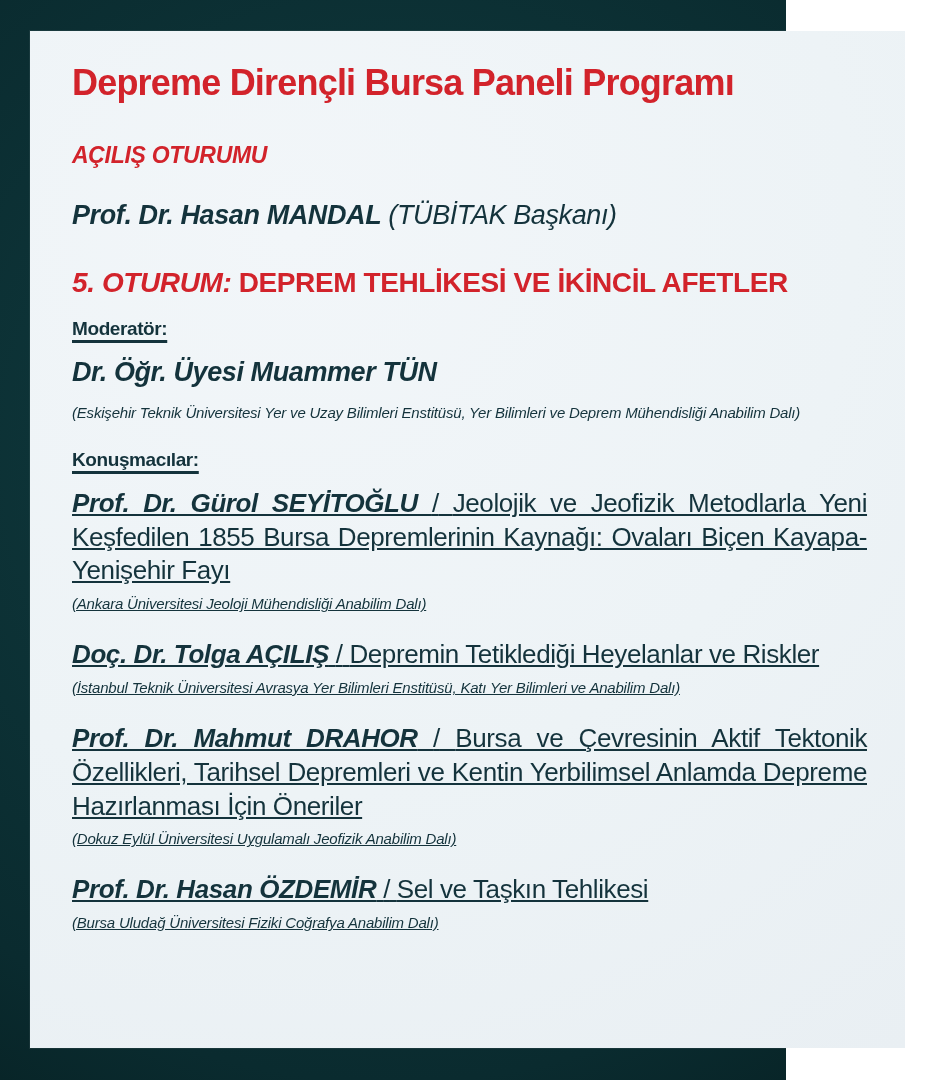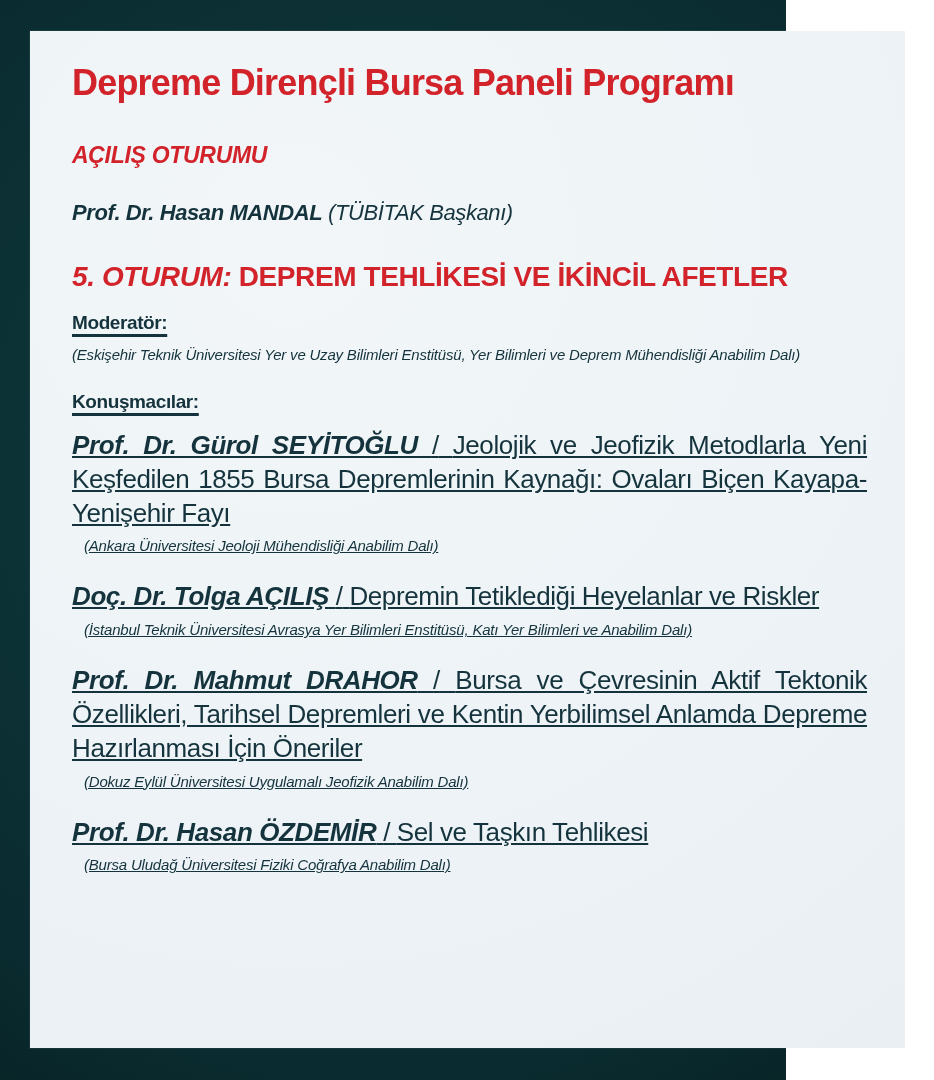--- a/index.html
+++ b/index.html
@@ -52,21 +52,21 @@
     font-weight: 700;
     font-style: italic;
     font-stretch: condensed;
     letter-spacing: -0.3px;
     color: #d2232b;
     line-height: 1.1;
     margin-bottom: 32px;
   }
 
   .opening-speaker {
-    font-size: 22px;
+    font-size: 27px;
     line-height: 1.15;
     letter-spacing: -0.4px;
     font-stretch: condensed;
     margin-bottom: 36px;
   }
   .person-name {
     font-weight: 700;
     font-style: italic;
   }
   .person-role {
@@ -146,21 +146,20 @@
     font-weight: 500;
     font-style: normal;
   }
   .speaker-line .topic {
     font-weight: 400;
     font-style: normal;
   }
   .speaker .affiliation {
     margin-top: 7px;
     margin-bottom: 0;
-    margin-left: 12px;
   }
 </style>
 </head>
 <body>
 
 <div class="page">
   <div class="card">
     <div class="content">
 
       <h1 class="title">Depreme Dirençli Bursa Paneli Programı</h1>
@@ -174,20 +173,21 @@
 
       <div class="session-title">
         <span class="session-number">5. OTURUM:</span>
         <span class="session-name">DEPREM TEHLİKESİ VE İKİNCİL AFETLER</span>
       </div>
 
       <div class="subheading">
         <span>Moderatör:</span>
       </div>
 
+      <div class="moderator-name">Dr. Öğr. Üyesi Muammer TÜN</div>
 
       <div class="affiliation">(Eskişehir Teknik Üniversitesi Yer ve Uzay Bilimleri Enstitüsü, Yer Bilimleri ve Deprem Mühendisliği Anabilim Dalı)</div>
 
       <div class="subheading speakers">
         <span>Konuşmacılar:</span>
       </div>
 
       <div class="speaker">
         <div class="speaker-line">
           <span class="person-name">Prof. Dr. Gürol SEYİTOĞLU</span>

